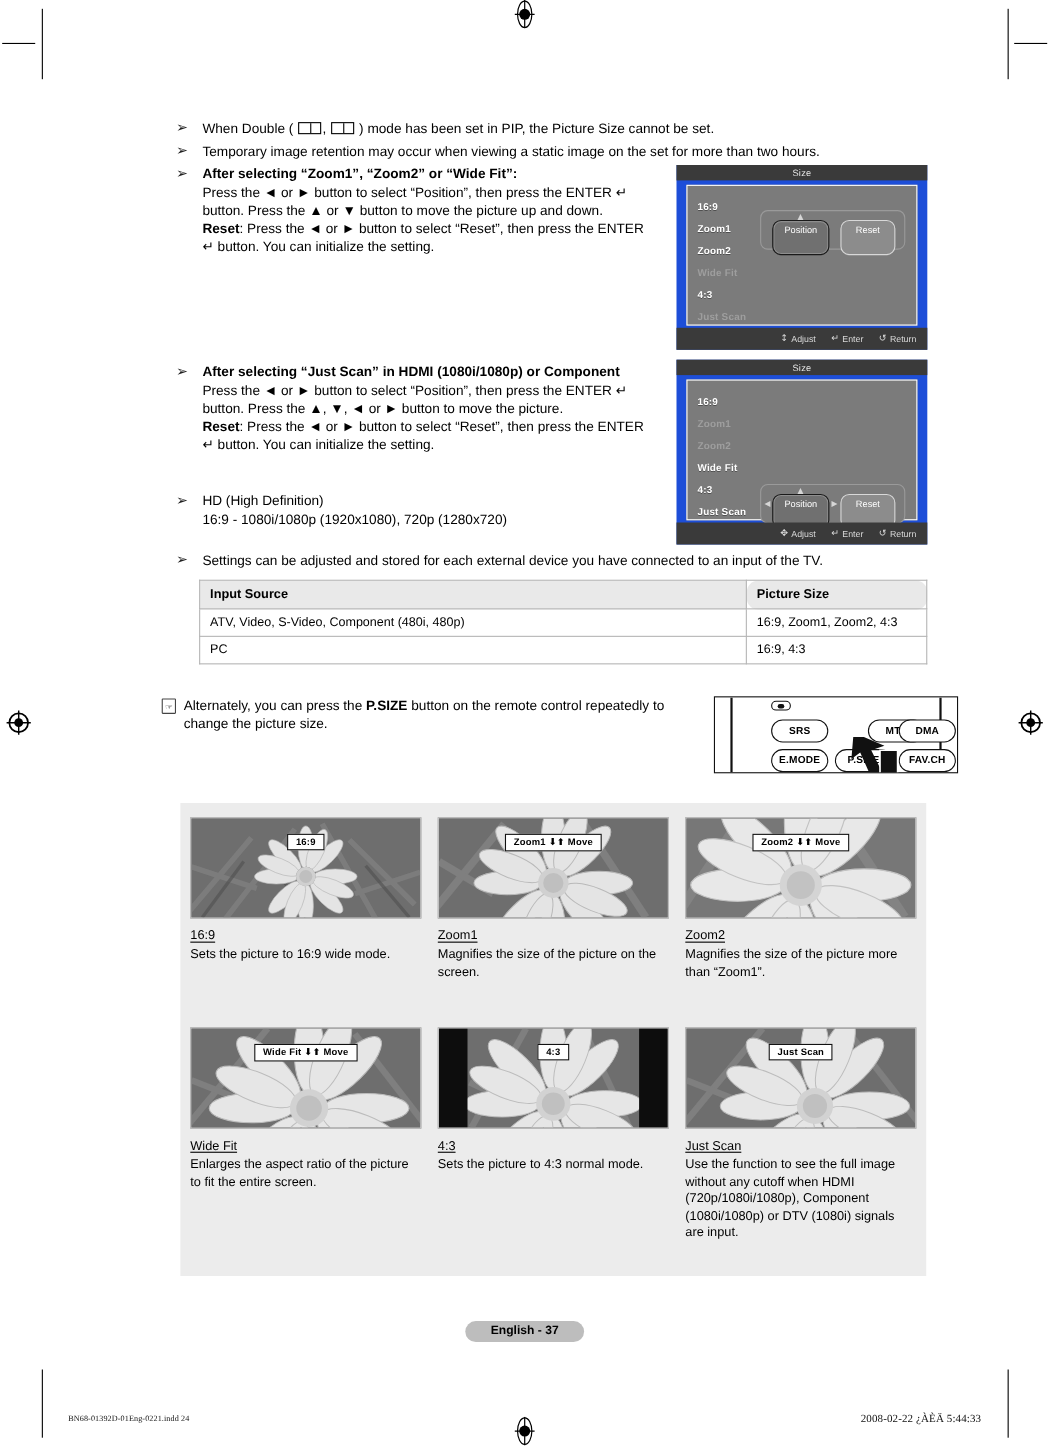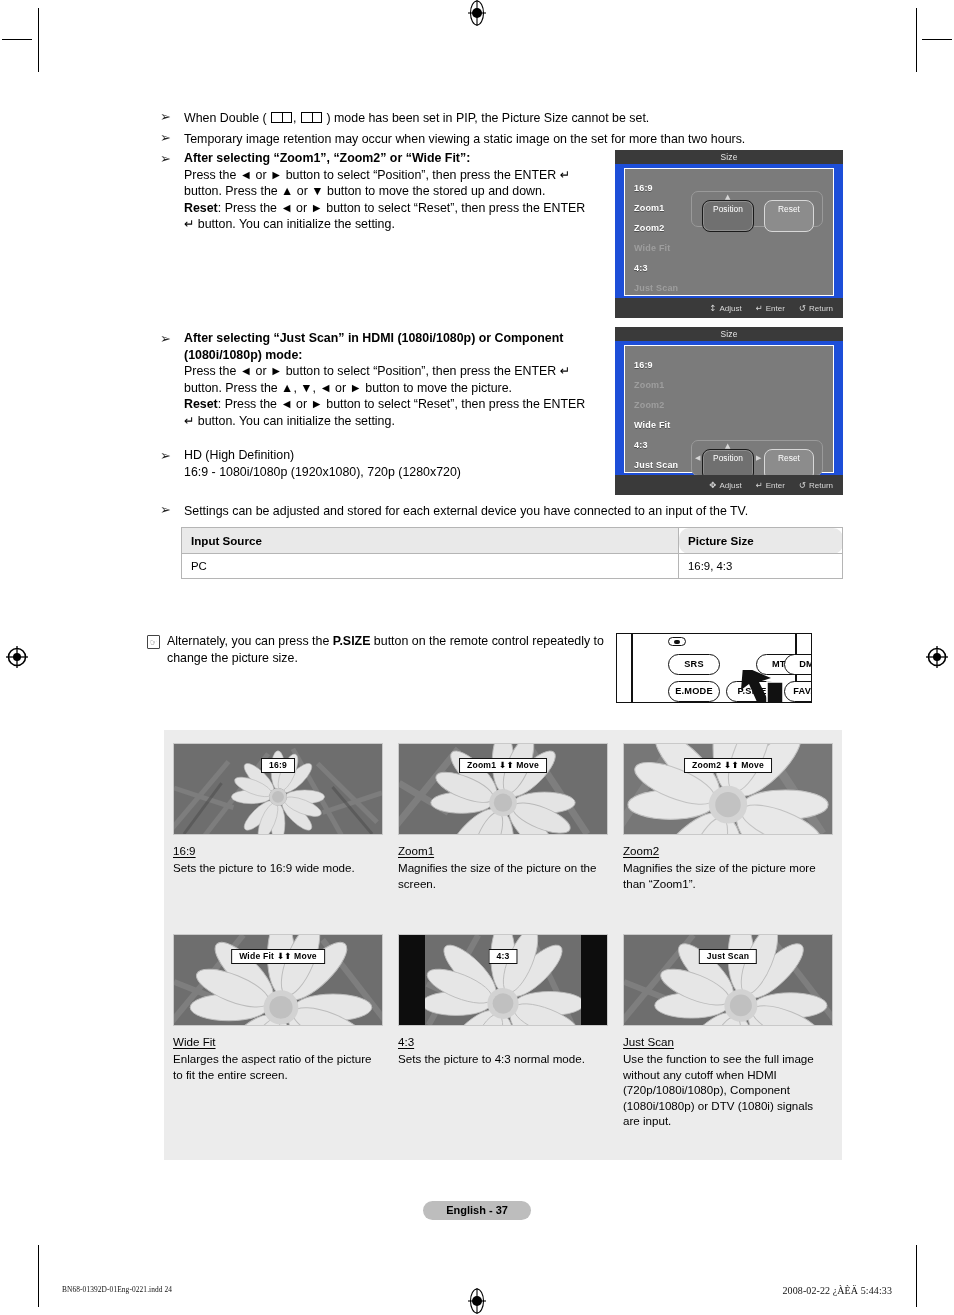--- a/index.html
+++ b/index.html
@@ -112,21 +112,21 @@
   .note-ico {
     position:absolute; left:0; top:2px; width:13px; height:14px;
     border:1px solid #444; border-radius:1px;
     font-size:8px; color:#444; text-align:center; line-height:13px;
     font-family:"DejaVu Sans", sans-serif;
   }
   .note-txt { margin-left:20px; font-size:12.4px; line-height:16.5px; }
 
   
   .remote {
-    position:absolute; left:616px; top:633px; width:196px; height:70px;
+    position:absolute; left:649px; top:633px; width:222px; height:70px;
     border:1px solid #111; background:#fff; overflow:hidden;padding-left:40px;
   }
   .remote .edge { position:absolute; top:0; bottom:0; width:2px; background:#111; }
   .rbtn {
     position:absolute; width:52px; height:21px; border:1.6px solid #111;
     border-radius:11px; background:#fff; color:#000;
     font-size:9.2px; font-weight:bold; text-align:center; line-height:18px;
     letter-spacing:.2px;
   }
   .rled {
@@ -232,21 +232,21 @@
     <span class="btxt">Temporary image retention may occur when viewing a static image on the set for more than two hours.</span>
   </div>
 
   <div class="brow" style="position:absolute; left:160px; top:150px; width:440px;">
     <span class="bsym">➢</span>
     <div class="btxt">
       <div class="b">After selecting “Zoom1”, “Zoom2” or “Wide Fit”:</div>
       <div>
         <span>Press the ◄ or ► button to select “Position”, then press the ENTER ↵</span>
       </div>
-      <div>button. Press the ▲ or ▼ button to move the stored up and down.</div>
+      <div>button. Press the ▲ or ▼ button to move the picture up and down.</div>
       <div>
         <span class="b">Reset</span><span>: Press the ◄ or ► button to select “Reset”, then press the ENTER</span>
       </div>
       <div>↵ button. You can initialize the setting.</div>
     </div>
   </div>
 
   <div class="osd" style="left:615px; top:150px;">
     <div class="osd-title">Size</div>
     <div class="osd-body">
@@ -277,21 +277,20 @@
           <i class="gl">↺</i>
           <b style="font-weight:normal">Return</b>
         </span>
     </div>
   </div>
 
   <div class="brow" style="position:absolute; left:160px; top:330px; width:440px;">
     <span class="bsym">➢</span>
     <div class="btxt">
       <div class="b">After selecting “Just Scan” in HDMI (1080i/1080p) or Component</div>
-      <div class="b">(1080i/1080p) mode:</div>
       <div>Press the ◄ or ► button to select “Position”, then press the ENTER ↵</div>
       <div>button. Press the ▲, ▼, ◄ or ► button to move the picture.</div>
       <div>
         <span class="b">Reset</span><span>: Press the ◄ or ► button to select “Reset”, then press the ENTER</span>
       </div>
       <div>↵ button. You can initialize the setting.</div>
     </div>
   </div>
 
   <div class="osd" style="left:615px; top:327px;">
@@ -343,20 +342,24 @@
   </div>
 
   <table class="tbl">
     <thead>
       <tr>
         <th>Input Source</th>
         <th class="c2">Picture Size</th>
       </tr>
     </thead>
     <tbody>
+      <tr>
+        <td>ATV, Video, S-Video, Component (480i, 480p)</td>
+        <td class="c2">16:9, Zoom1, Zoom2, 4:3</td>
+      </tr>
       <tr>
         <td>PC</td>
         <td class="c2">16:9, 4:3</td>
       </tr>
     </tbody>
   </table>
 
   <div class="note">
     <span class="note-ico">☞</span>
     <div class="note-txt">

